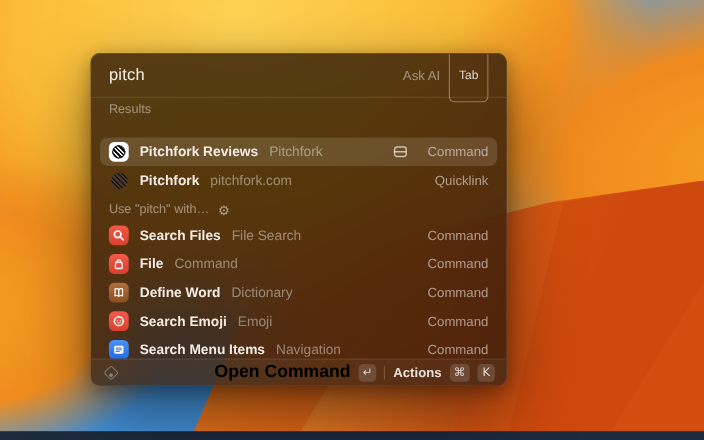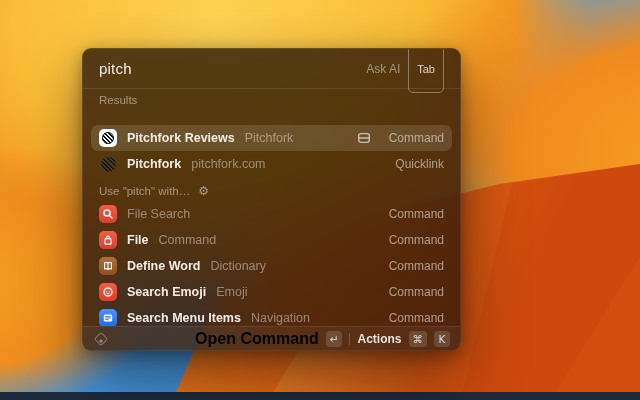--- a/index.html
+++ b/index.html
@@ -142,20 +142,21 @@
       <span class="gear">⚙</span>
     </div>
 
     <div class="row">
       <span class="ric appicon bg-red">
         <svg class="glyph" width="12" height="12" viewBox="0 0 12 12">
           <circle cx="5" cy="5" r="3" fill="none" stroke="#fff" stroke-width="1.5"></circle>
           <line x1="7.3" y1="7.3" x2="10" y2="10" stroke="#fff" stroke-width="1.5" stroke-linecap="round"></line>
         </svg>
       </span>
+      <span class="row-title">Search Files</span>
       <span class="row-sub">File Search</span>
       <span class="row-right">
           <span>Command</span>
         </span>
     </div>
 
     <div class="row">
       <span class="ric appicon bg-red">
         <svg class="glyph" width="12" height="12" viewBox="0 0 12 12">
           <path d="M4.5 4.6 v-.9 a1.5 1.5 0 0 1 3 0 v.9" fill="none" stroke="#fff" stroke-width="1.2"></path>

